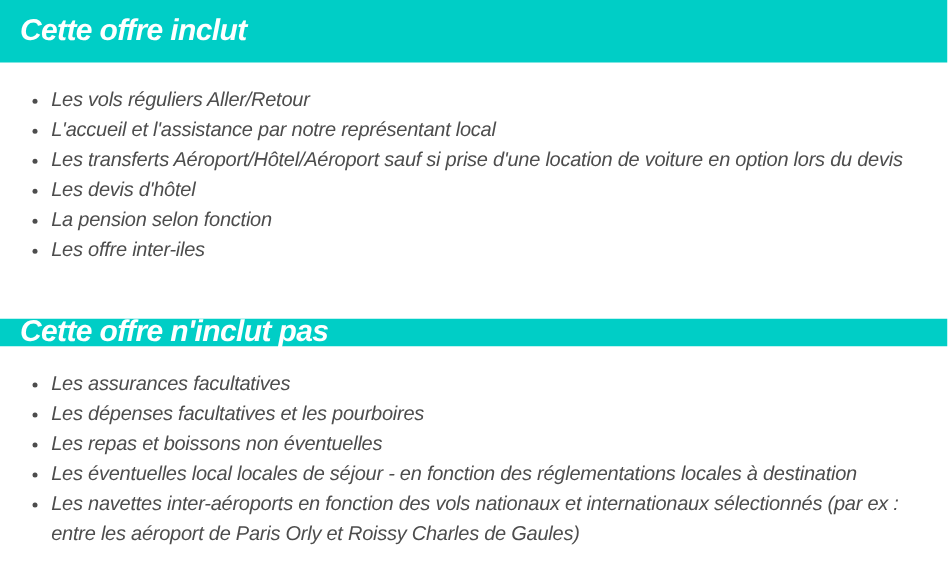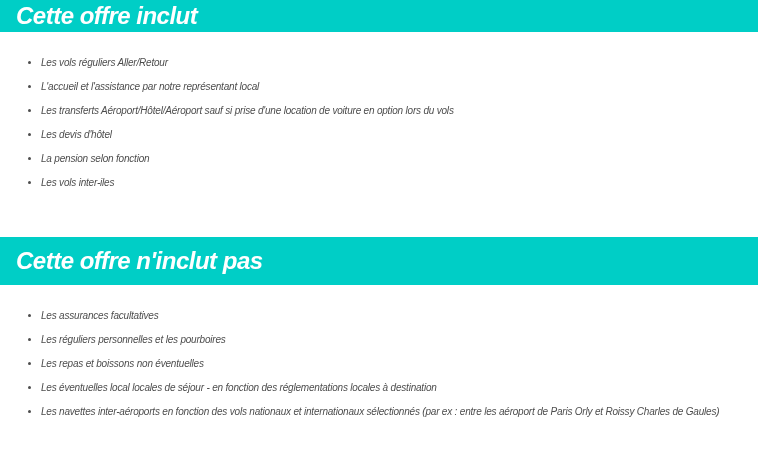--- a/index.html
+++ b/index.html
@@ -17,67 +17,67 @@
   body {
     height: 460px;
     overflow: hidden;
   }
   .section-header {
     background: var(--accent);
     display: flex;
     align-items: center;
     padding-left: 16px;
   }
-  .section-header.first { height: 32px; }
-  .section-header.second { height: 48px; }
+  .section-header.first { height: 50px; }
+  .section-header.second { height: 22px; }
   .section-title {
     color: var(--header-text);
     font-style: italic;
     font-weight: bold;
     font-size: 24px;
     letter-spacing: -0.5px;
     white-space: nowrap;
   }
   ul.offer-list {
     list-style: disc outside;
     margin: 19px 0 0 0;
     padding: 0 24px 0 41px;
     color: var(--text);
   }
   ul.offer-list li {
     font-style: italic;
-    font-size: 10px;
+    font-size: 16px;
     letter-spacing: -0.2px;
     line-height: 24px;
     color: var(--text);
   }
   section.first-section ul.offer-list { margin-bottom: 42px; }
   section.second-section ul.offer-list { margin-bottom: 4px; }
 </style>
 </head>
 <body>
 
 <section class="first-section">
   <header class="section-header first">
     <h2 class="section-title">Cette offre inclut</h2>
   </header>
   <ul class="offer-list">
       <li>Les vols réguliers Aller/Retour</li>
       <li>L'accueil et l'assistance par notre représentant local</li>
-      <li>Les transferts Aéroport/Hôtel/Aéroport sauf si prise d'une location de voiture en option lors du vols</li>
+      <li>Les transferts Aéroport/Hôtel/Aéroport sauf si prise d'une location de voiture en option lors du devis</li>
       <li>Les devis d'hôtel</li>
       <li>La pension selon fonction</li>
-      <li>Les vols inter-iles</li>
+      <li>Les offre inter-iles</li>
     </ul>
 </section>
 
 <section class="second-section">
   <header class="section-header second">
     <h2 class="section-title">Cette offre n'inclut pas</h2>
   </header>
   <ul class="offer-list">
       <li>Les assurances facultatives</li>
-      <li>Les réguliers personnelles et les pourboires</li>
+      <li>Les dépenses facultatives et les pourboires</li>
       <li>Les repas et boissons non éventuelles</li>
       <li>Les éventuelles local locales de séjour - en fonction des réglementations locales à destination</li>
       <li>Les navettes inter-aéroports en fonction des vols nationaux et internationaux sélectionnés (par ex : entre les aéroport de Paris Orly et Roissy Charles de Gaules)</li>
     </ul>
 </section>
 
 </body></html>

